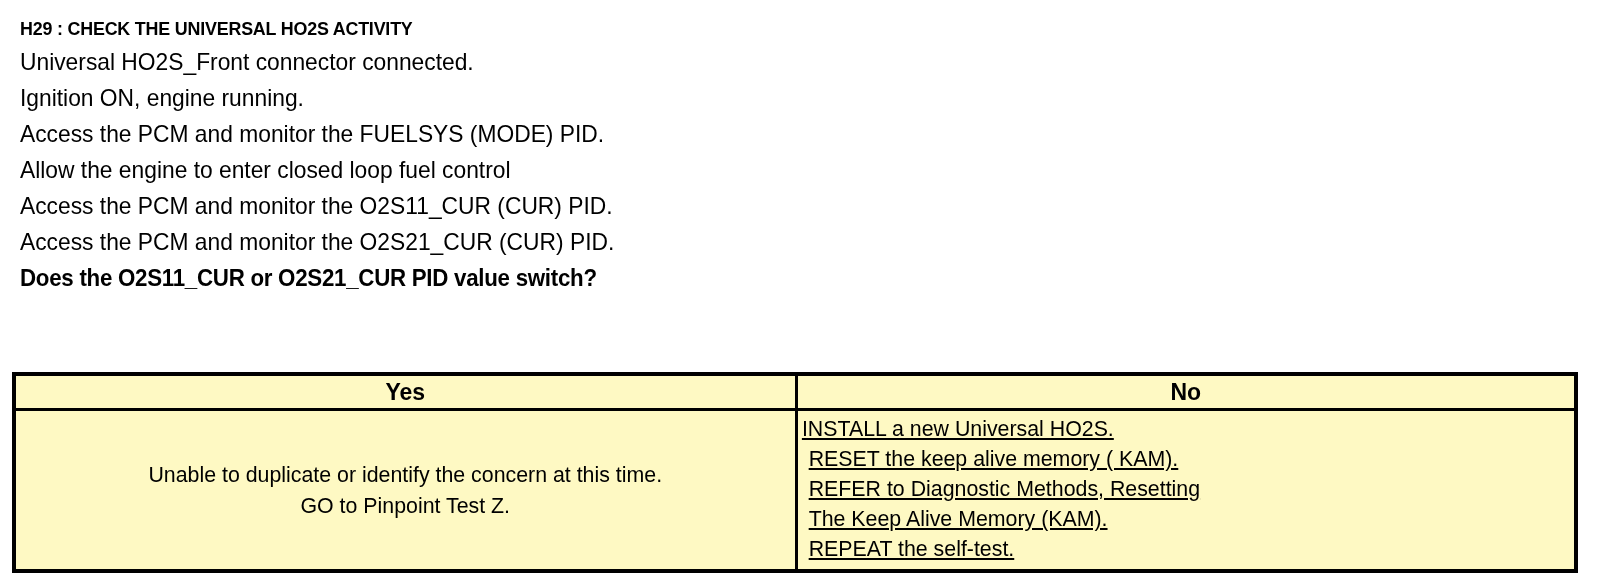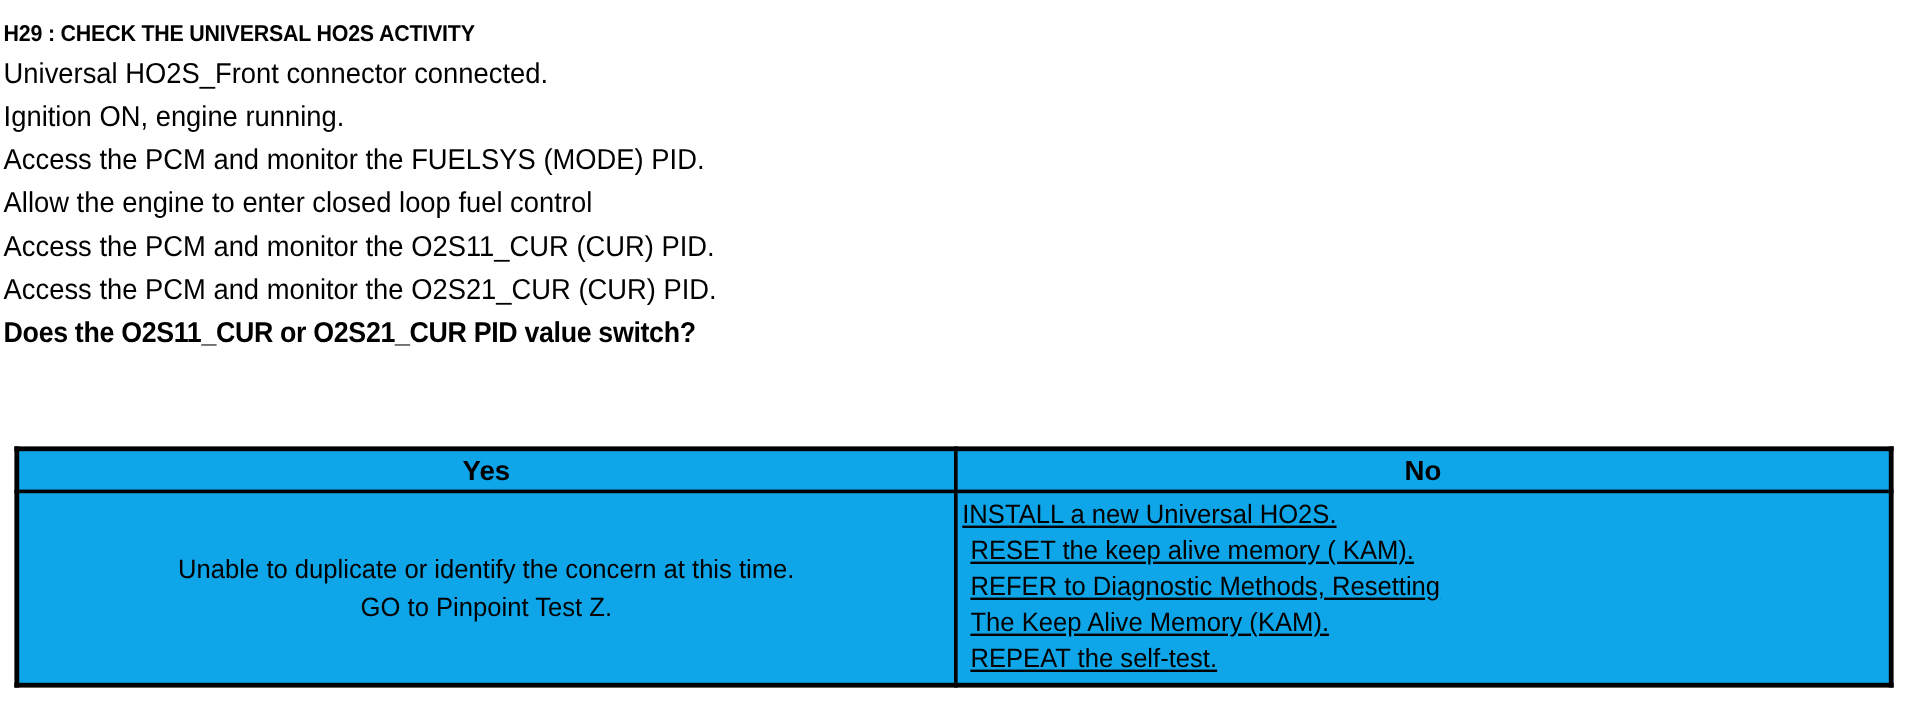--- a/index.html
+++ b/index.html
@@ -13,21 +13,21 @@
     height: 588px;
     font-family: "Liberation Sans", sans-serif;
     color: #000000;
     overflow: hidden;
     position: relative;
   }
 
   
   .step-block {
     position: absolute;
-    left: 3px;
+    left: 20px;
     top: 14px;
     width: 1560px;
   }
 
   .step-title {
     font-size: 19px;
     font-weight: bold;
     letter-spacing: -0.2px;
     line-height: 30px;
     white-space: nowrap;
@@ -63,21 +63,21 @@
   }
 
   .decision-table col.col-yes { width: 780px; }
   .decision-table col.col-no  { width: 778px; }
 
   .decision-table th,
   .decision-table td {
     border: 3px solid #000000;
     padding: 0;
     vertical-align: middle;
-    background: #0ea5e9;
+    background: #fef9c3;
   }
 
   .decision-table th {
     height: 32px;
     font-size: 23px;
     font-weight: bold;
     text-align: center;
     line-height: 32px;
   }
 

